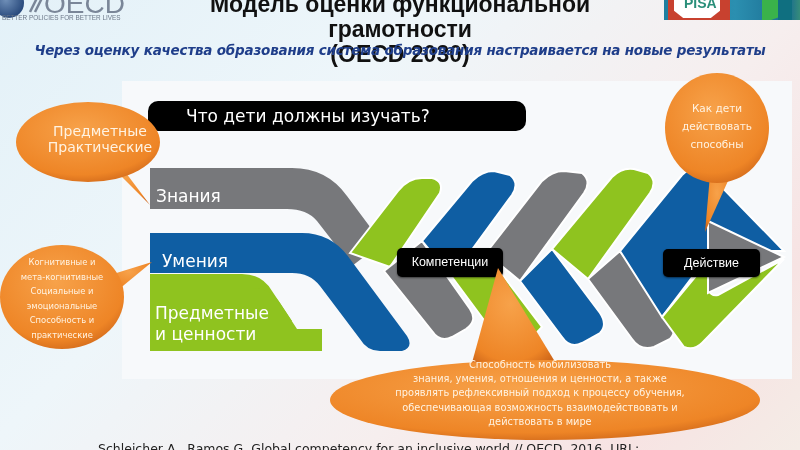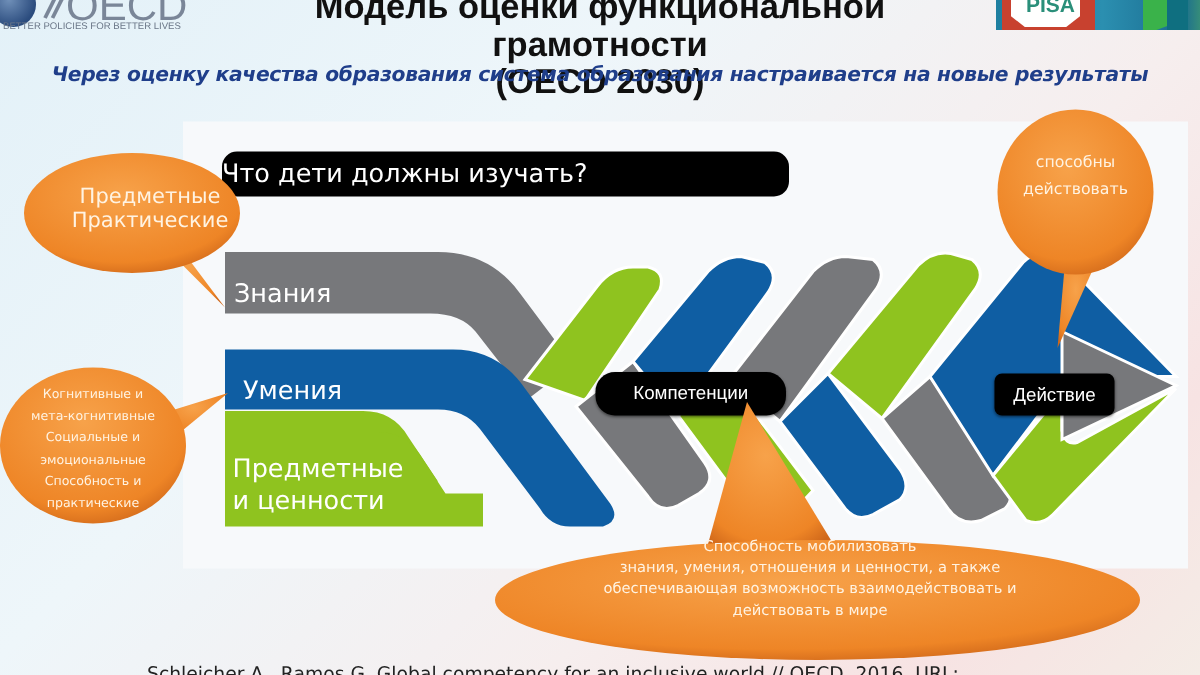--- a/index.html
+++ b/index.html
@@ -26,31 +26,31 @@
 
   .title { position:absolute; left:160px; top:-8px; width:480px; text-align:center;
     font-family:"Liberation Sans", sans-serif; font-weight:bold; font-size:23px; line-height:25px; color:#111; }
   .subtitle { position:absolute; left:0; top:42px; width:800px; text-align:center;
     font-family:"DejaVu Sans", sans-serif; font-style:italic; font-weight:bold; font-size:13.5px; color:#1f3e8a; letter-spacing:-0.2px; }
 
   .diagram { position:absolute; left:122px; top:81px; width:670px; height:298px; background:#f7f9fb; }
   .diagram svg { position:absolute; left:0; top:0; }
 
   .q-bar { position:absolute; left:148px; top:101px; width:378px; height:30px; background:#000;
-    border-radius:10px; color:#fff; font-family:"DejaVu Sans", sans-serif; font-size:17px; line-height:30px; box-sizing:border-box; }
+    border-radius:10px; color:#fff; font-family:"DejaVu Sans", sans-serif; font-size:17px; line-height:30px; padding-left:38px; box-sizing:border-box; }
 
   .strand-label { position:absolute; color:#fff; font-family:"DejaVu Sans", sans-serif; font-size:17px; line-height:21px; }
   .lbl-knowledge { left:156px; top:186px; }
   .lbl-skills { left:162px; top:251px; }
   .lbl-attitudes { left:155px; top:303px; }
 
   .tag { position:absolute; background:#000; color:#fff; font-family:"Liberation Sans", sans-serif;
     font-size:12.5px; border-radius:5px; text-align:center; box-shadow:0 1px 2px rgba(0,0,0,.5); }
-  .tag-competence { left:397px; top:248px; width:127px; height:29px; line-height:29px;border-radius:13px; }
-  .tag-action { left:663px; top:249px; width:80px; height:28px; line-height:28px; }
+  .tag-competence { left:397px; top:248px; width:106px; height:29px; line-height:29px; }
+  .tag-action { left:663px; top:249px; width:97px; height:28px; line-height:28px; }
 
   .bubble-text { position:absolute; color:#fff3e2; font-family:"DejaVu Sans", sans-serif; text-align:center; }
   .b1 { left:40px; top:123px; width:120px; font-size:14px; line-height:16px; }
   .b2 { left:10px; top:255px; width:104px; font-size:8.4px; line-height:14.5px; }
   .b3 { left:662px; top:99px; width:110px; font-size:10.5px; line-height:18px; }
   .b4 { left:360px; top:358px; width:360px; font-size:9.8px; line-height:14.2px; }
 
   .citation { position:absolute; left:98px; top:441px; font-family:"DejaVu Sans", sans-serif; font-size:12.5px; color:#222; white-space:nowrap; }
 </style>
 </head>
@@ -155,23 +155,25 @@
 </div>
 <div class="bubble-text b2">
   <div>Когнитивные и</div>
   <div>мета-когнитивные</div>
   <div>Социальные и</div>
   <div>эмоциональные</div>
   <div>Способность и</div>
   <div>практические</div>
 </div>
 <div class="bubble-text b3">
+  <div>Как дети</div>
+  <div>действовать</div>
   <div>способны</div>
-  <div>действовать</div>
 </div>
 <div class="bubble-text b4">
   <div>Способность мобилизовать</div>
   <div>знания, умения, отношения и ценности, а также</div>
+  <div>проявлять  рефлексивный подход к процессу обучения,</div>
   <div>обеспечивающая возможность взаимодействовать  и</div>
   <div>действовать в мире</div>
 </div>
 
 <div class="citation">Schleicher A., Ramos G. Global competency for an inclusive world // OECD, 2016. URL:</div>
 
 </body></html>

